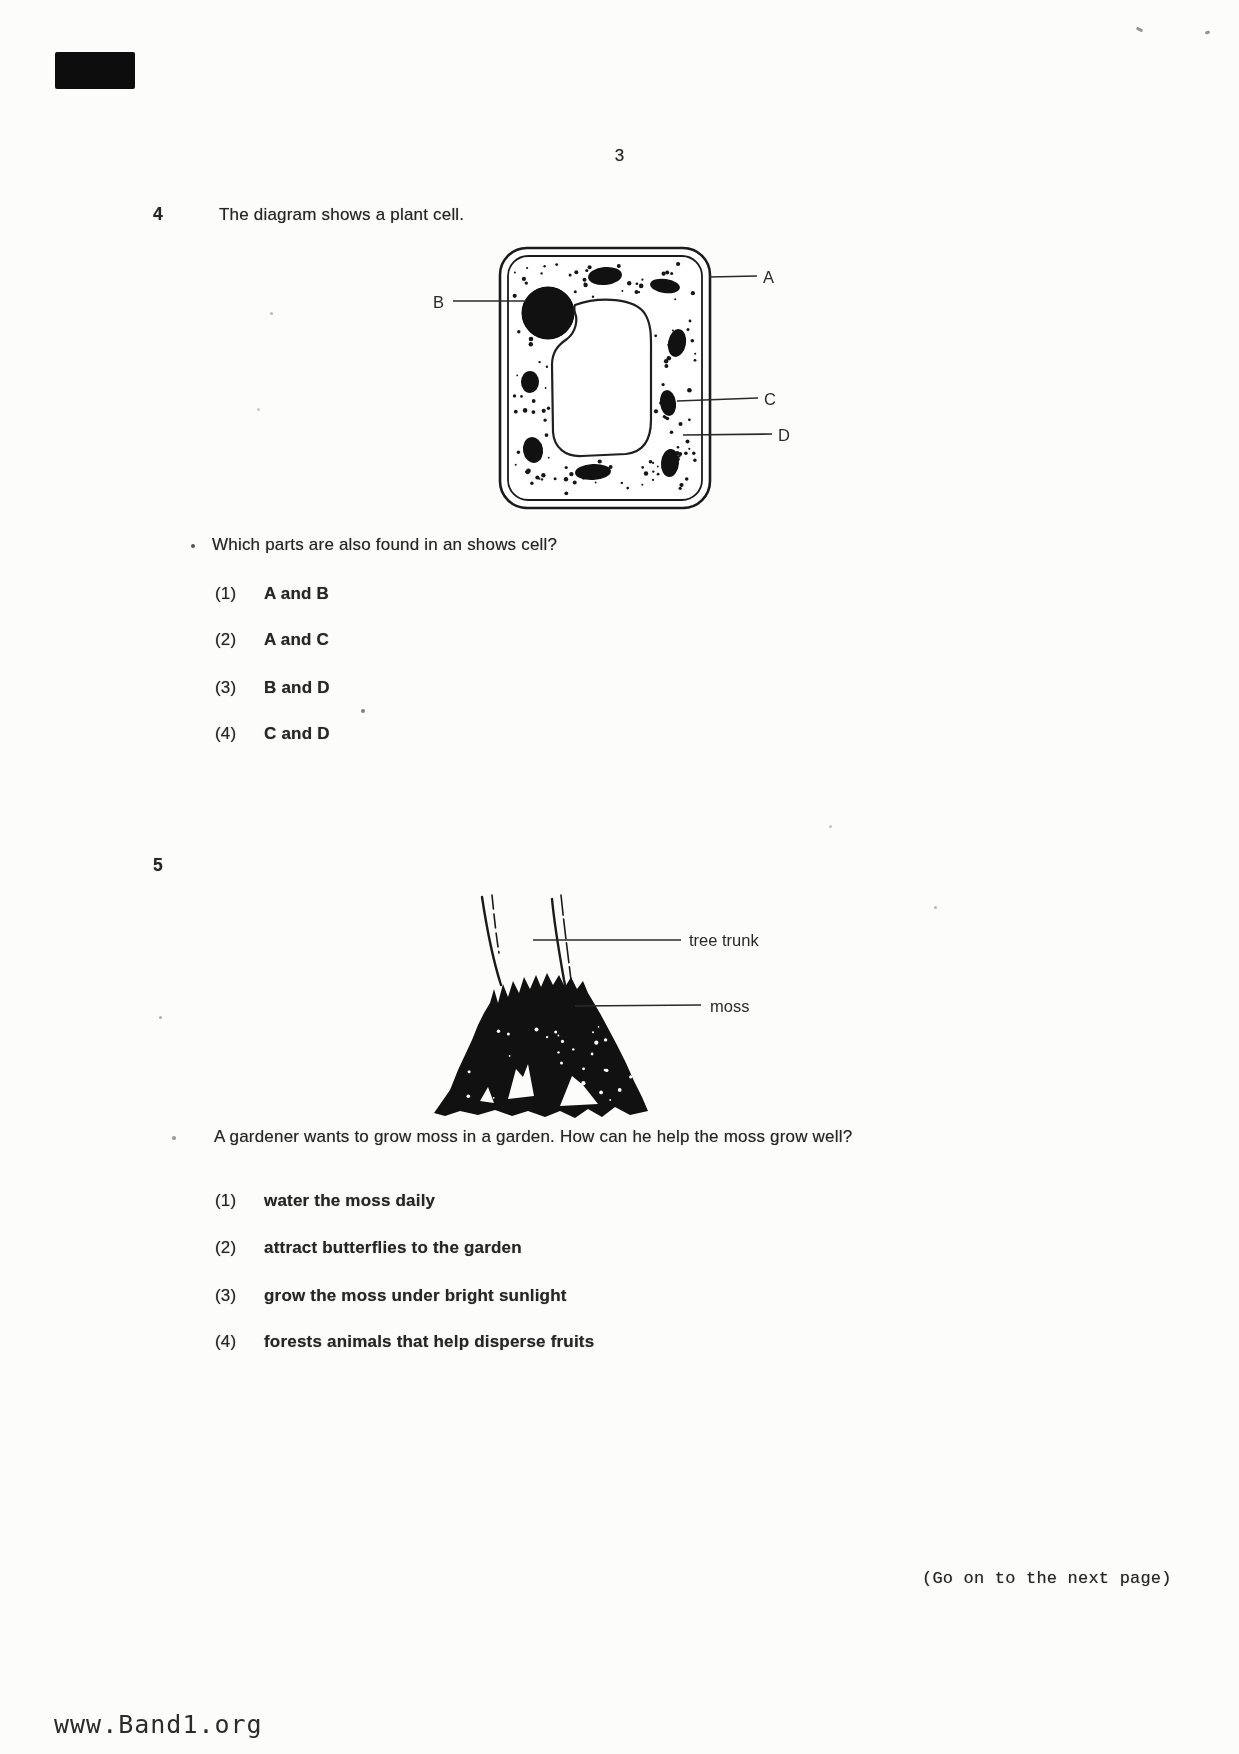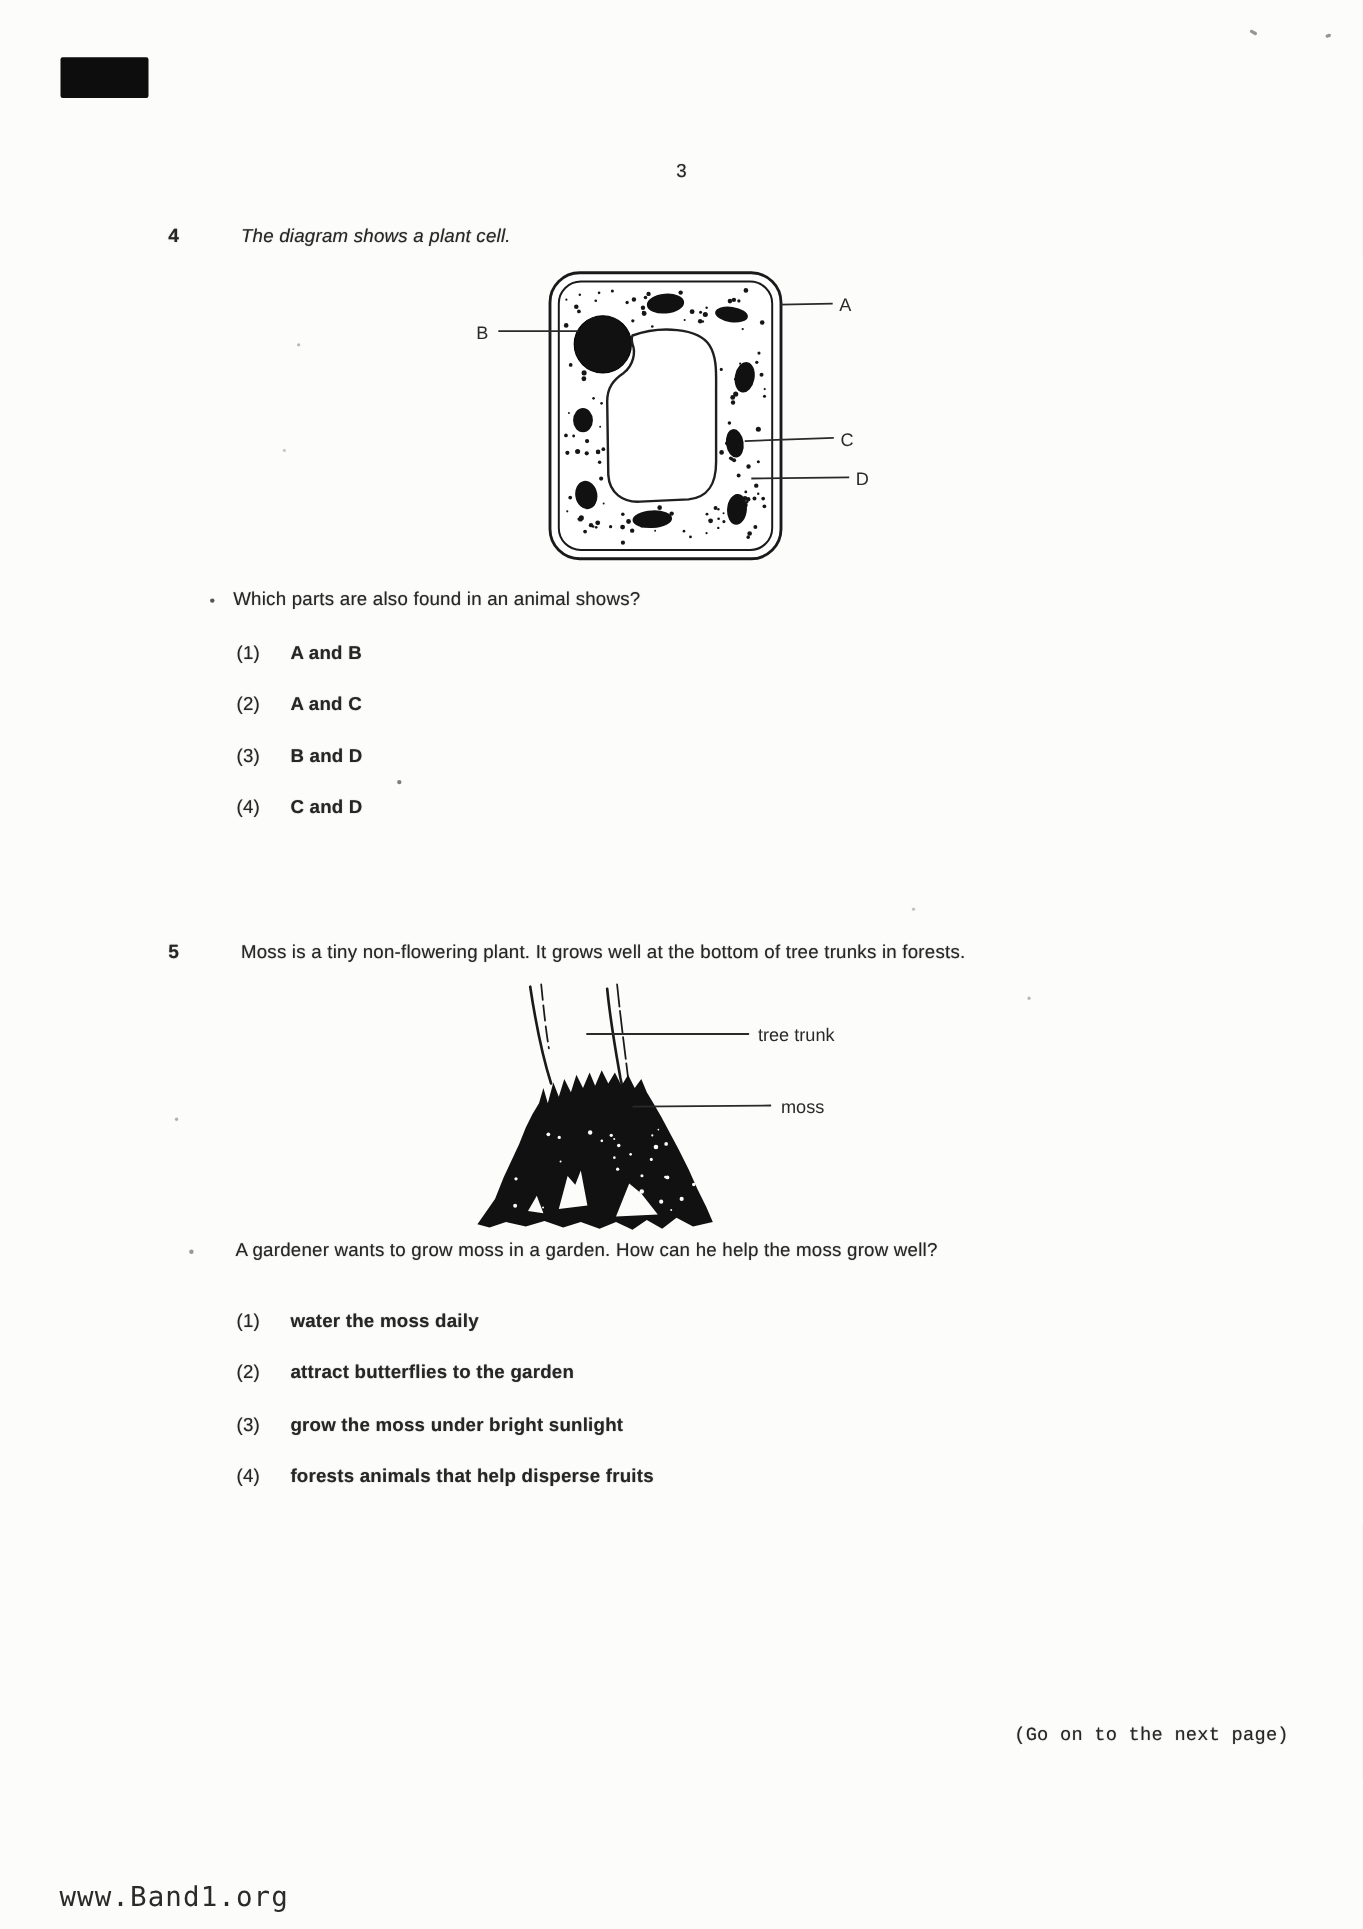--- a/index.html
+++ b/index.html
@@ -36,21 +36,21 @@
 <div class="page">
 
   <div class="redaction"></div>
 
   <div class="tickmark" style="left:1136px;top:28px;transform:rotate(28deg);"></div>
   <div class="tickmark" style="left:1205px;top:31px;width:5px;transform:rotate(-15deg);"></div>
 
   <div class="t page-num" style="top:145px;">3</div>
 
   <div class="t qnum" style="left:153px;top:204px;">4</div>
-  <div class="t" style="left:219px;top:204px;font-style:italic;">The diagram shows a plant cell.</div>
+  <div class="t" style="left:219px;top:204px;">The diagram shows a plant cell.</div>
 
   <svg class="diagram" style="left:420px;top:230px;" width="390" height="290" viewBox="0 0 390 290">
 
     <rect x="80" y="18" width="210" height="260" rx="27" fill="#fff" stroke="#1a1a1a" stroke-width="2.6"></rect>
 
     <rect x="88" y="26" width="194" height="244" rx="20" fill="#fff" stroke="#1a1a1a" stroke-width="1.8"></rect>
 
     <g id="cyto-dots" fill="#161616">
         <circle cx="260.5" cy="194.1" r="2.0"></circle>
         <circle cx="121.6" cy="43.4" r="1.2"></circle>
@@ -205,42 +205,41 @@
     <text x="343" y="53">A</text>
     <text x="13" y="78">B</text>
     <text x="344" y="175">C</text>
     <text x="358" y="211">D</text>
   </svg>
 
   <div class="speck" style="left:270px;top:312px;width:3px;height:3px;opacity:.4;"></div>
   <div class="speck" style="left:257px;top:408px;width:3px;height:3px;opacity:.3;"></div>
 
   <div class="speck" style="left:191px;top:544px;width:4px;height:4px;"></div>
-  <div class="t" style="left:212px;top:534px;">Which parts are also found in an animal shows?</div>
+  <div class="t" style="left:212px;top:534px;">Which parts are also found in an shows cell?</div>
 
   <div class="opt-row" style="top:583px;">
     <span class="t opt-num">(1)</span>
     <span class="t opt-text">A and B</span>
   </div>
   <div class="opt-row" style="top:629px;">
     <span class="t opt-num">(2)</span>
     <span class="t opt-text">A and C</span>
   </div>
   <div class="opt-row" style="top:677px;">
     <span class="t opt-num">(3)</span>
     <span class="t opt-text">B and D</span>
   </div>
   <div class="opt-row" style="top:723px;">
     <span class="t opt-num">(4)</span>
     <span class="t opt-text">C and D</span>
   </div>
   <div class="speck" style="left:361px;top:709px;width:4px;height:4px;opacity:.75;"></div>
 
   <div class="t qnum" style="left:153px;top:855px;">5</div>
-  <div class="t" style="left:219px;top:855px;">Moss is a tiny non-flowering plant. It grows well at the bottom of tree trunks in forests.</div>
 
   <svg class="diagram" style="left:420px;top:885px;" width="380" height="245" viewBox="0 0 380 245">
 
     <g stroke="#1a1a1a" stroke-width="2.4" fill="none" stroke-linecap="round">
       <path d="M 62 12 C 67 45, 73 75, 81 100"></path>
       <path d="M 72 10 C 74 30, 76 50, 79 68" stroke-width="1.6" stroke-dasharray="14 5"></path>
       <path d="M 132 14 C 135 45, 140 72, 144 95 C 145 100, 146 105, 148 112"></path>
       <path d="M 141 10 C 144 40, 148 70, 151 95" stroke-width="1.6" stroke-dasharray="20 4"></path>
     </g>
 

